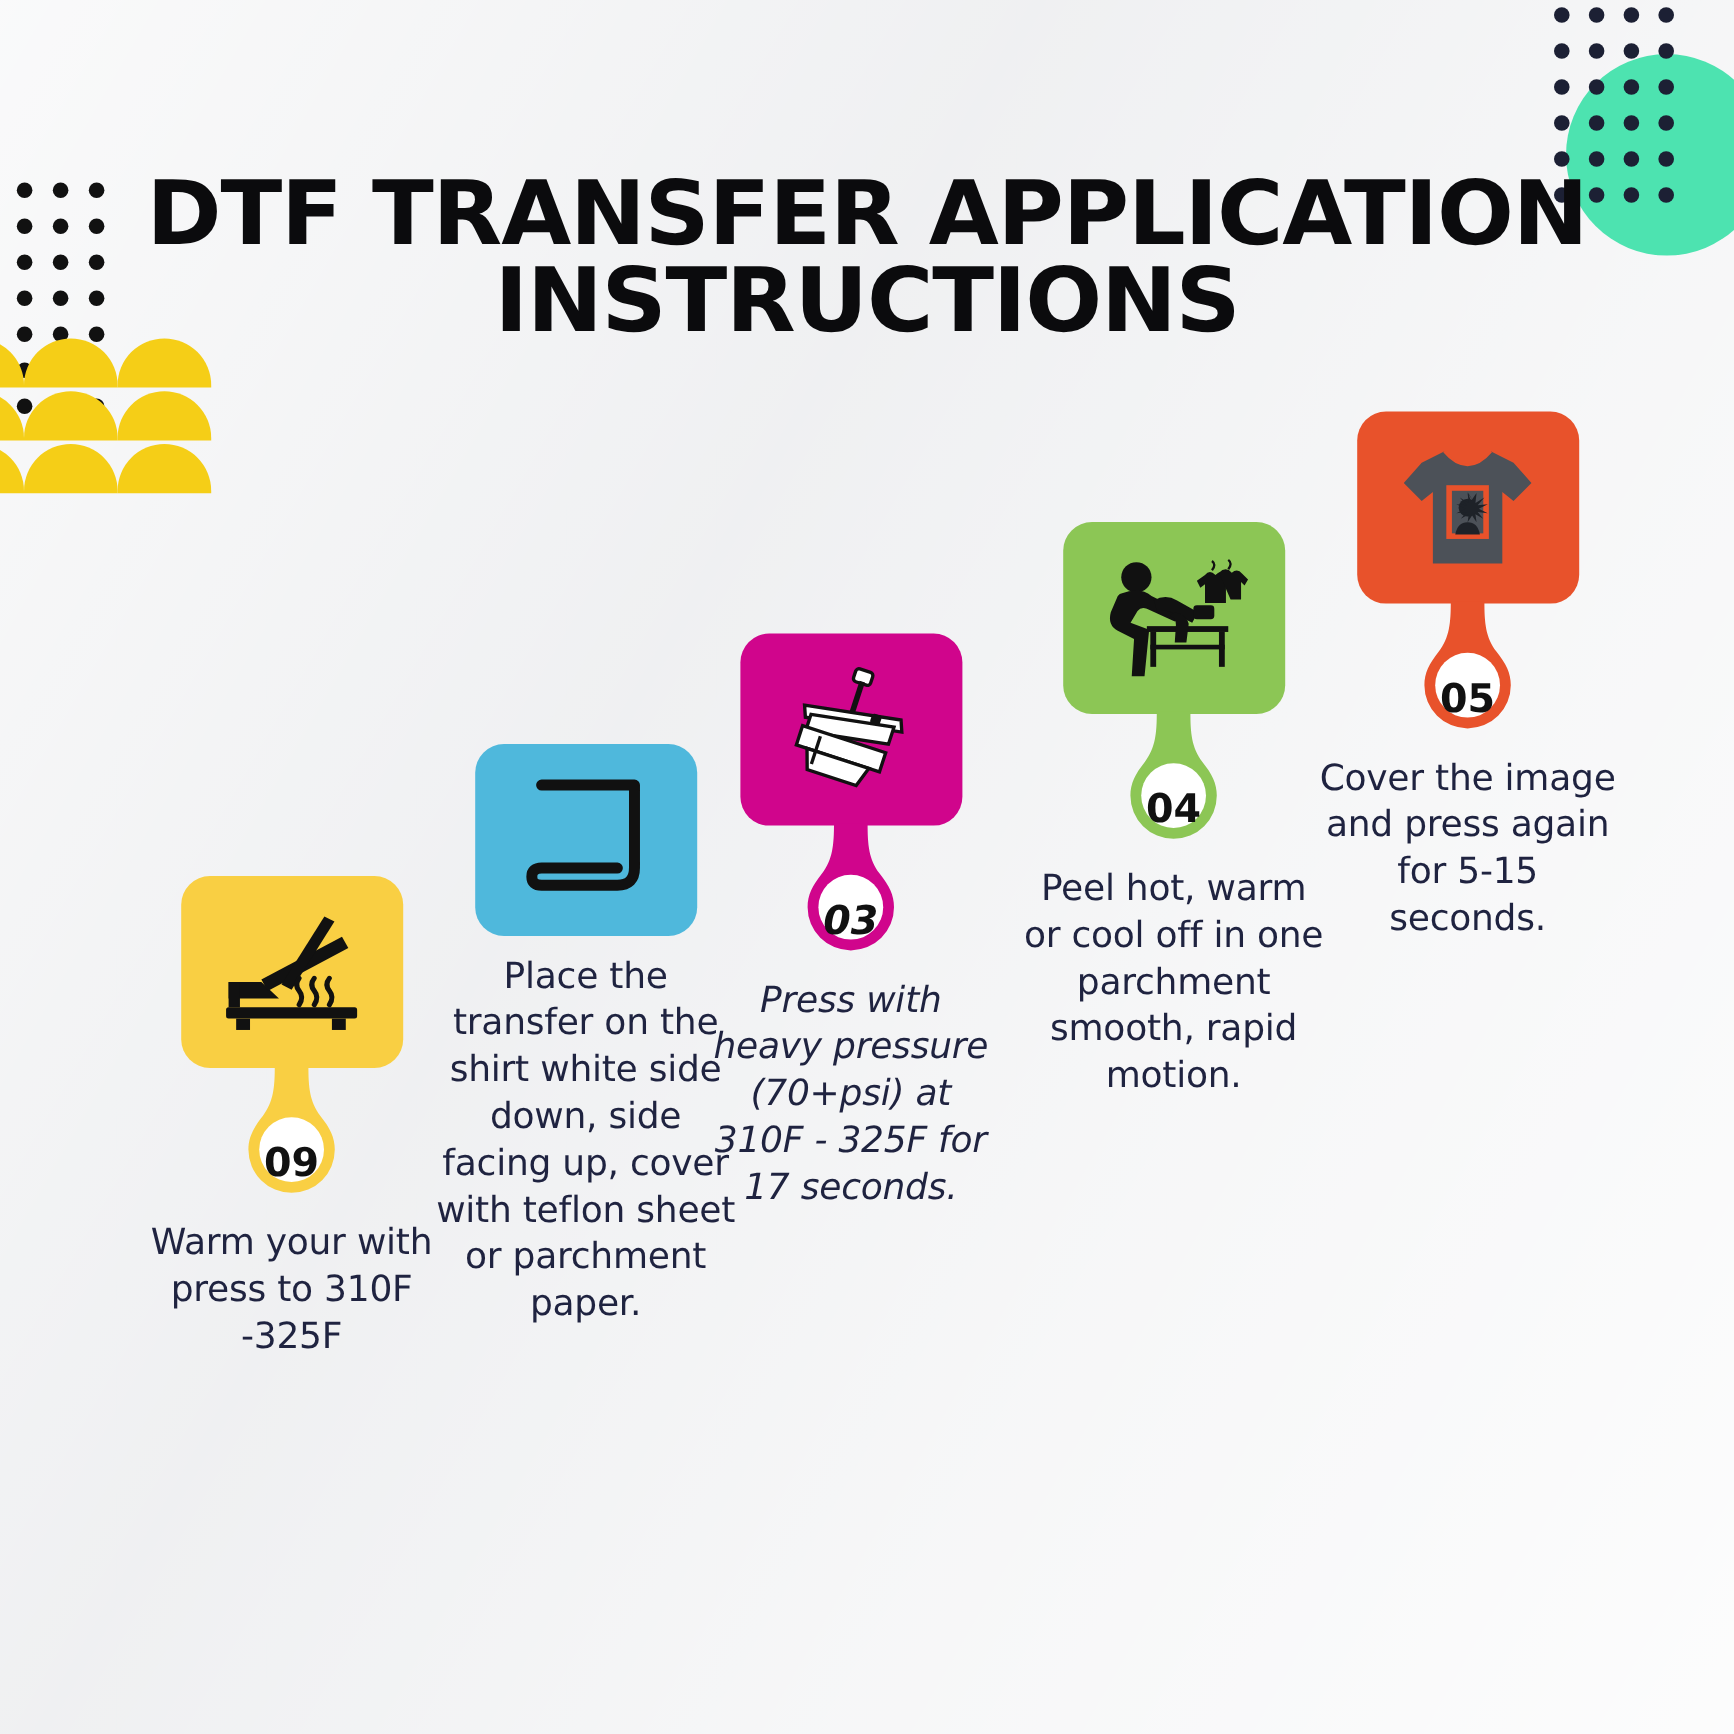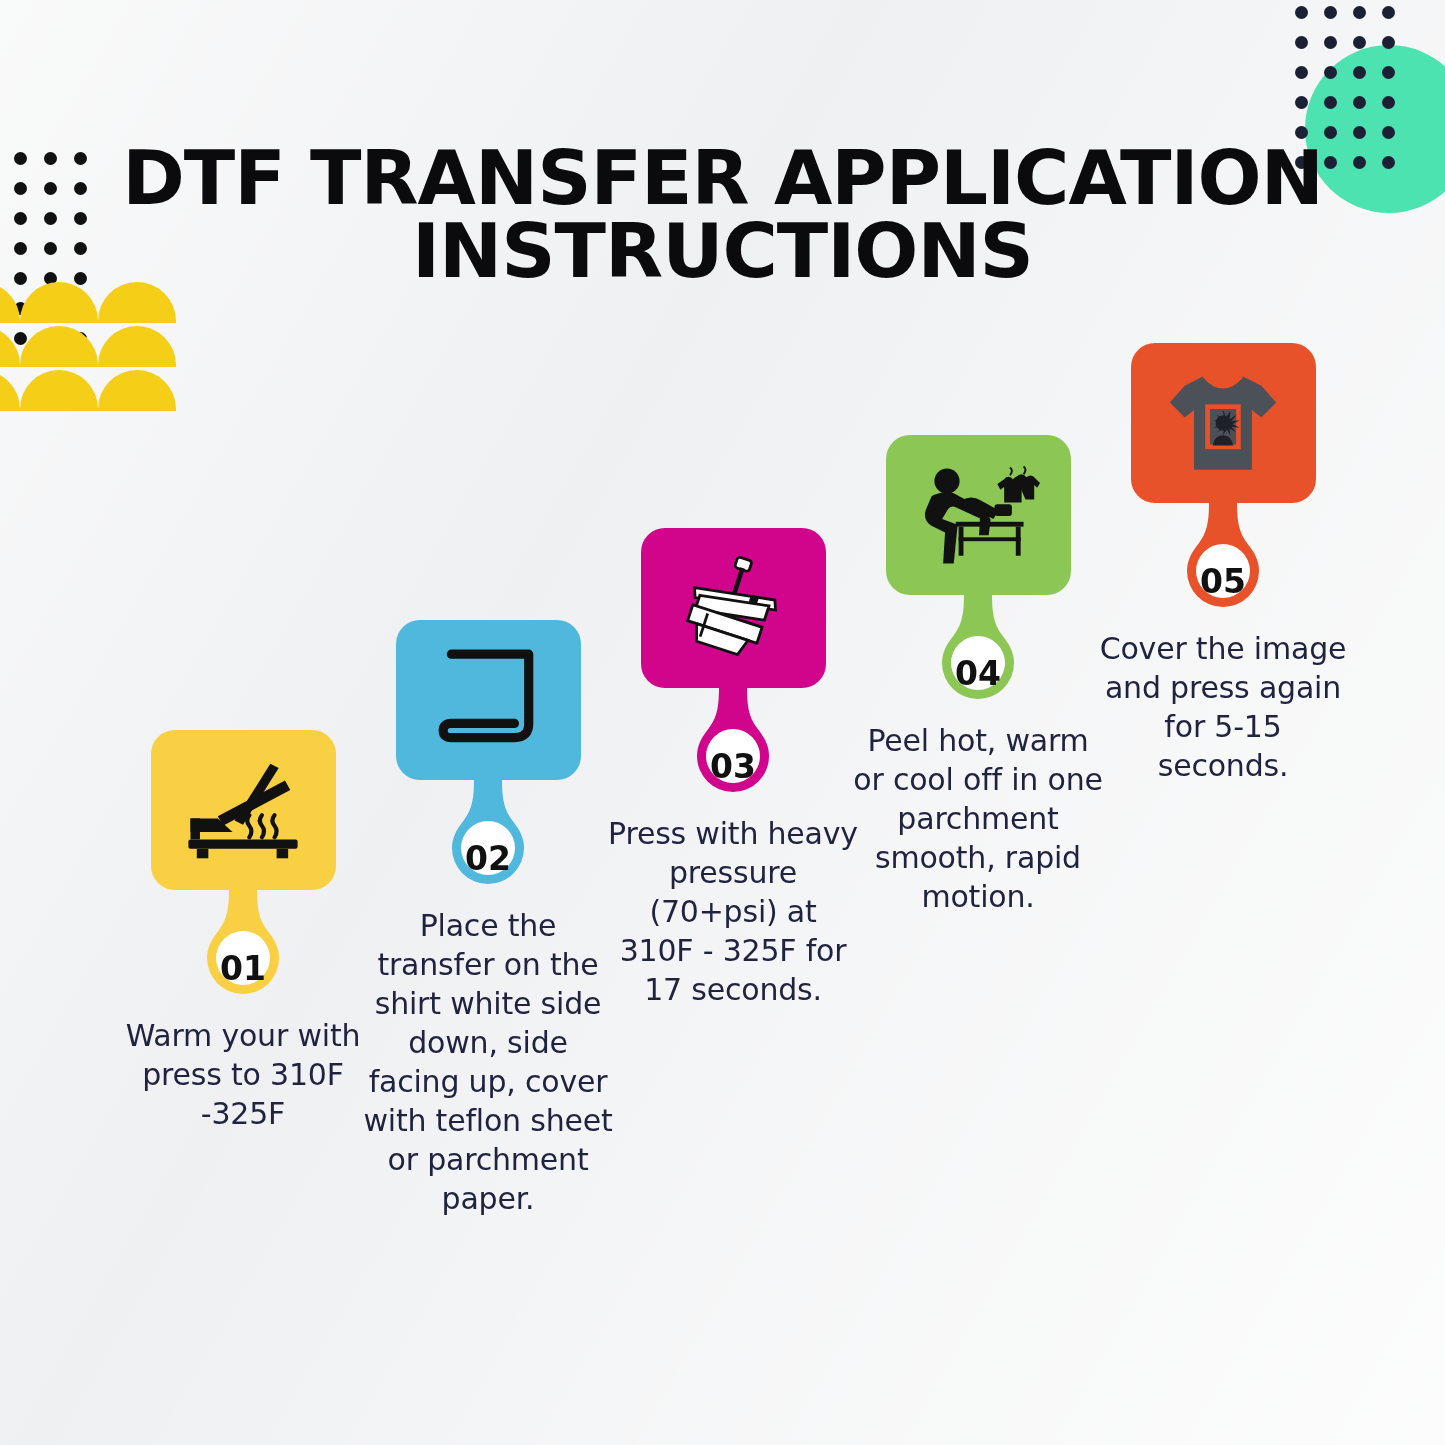--- a/index.html
+++ b/index.html
@@ -333,49 +333,33 @@
              C157 52 161 60 161 70
              a36 36 0 1 1 -72 0
              c0 -10 4 -18 12 -28
              C110 30 111 18 111 0 Z" fill="#F9CF43"></path>
     <circle cx="125" cy="70" r="27" fill="#FFFFFF"></circle>
   </svg>
          <div class="ring-num" style="position:absolute;left:0;top:0;width:250px;height:118px;
                      display:flex;align-items:center;justify-content:center;
                      padding-top:38px;box-sizing:border-box;
                      font-family:'DejaVu Sans',sans-serif;font-weight:bold;
-                     font-size:33px;color:#111;">01</div>
+                     font-size:33px;color:#111;">09</div>
        </div>
        <div class="desc">Warm your with press to 310F -325F</div>
     </div>
     <div class="step" style="left: 363px; top: 620px;">
       <div class="card" style="background:#4FB8DC">
          <svg class="icon-wrap" viewBox="0 0 120 110">
         <path d="M24 10 H100 V78 q0 14 -14 14 H24 q-8 0 -8 -7 q0 -7 8 -7 H86" fill="none" stroke="#111" stroke-width="9" stroke-linejoin="round" stroke-linecap="round"></path>
       </svg>
        </div>
-       <div class="connector">
-         <svg width="250" height="118" viewBox="0 0 250 118">
-    <path d="M111 0 H139
-             C139 18 140 30 149 42
-             C157 52 161 60 161 70
-             a36 36 0 1 1 -72 0
-             c0 -10 4 -18 12 -28
-             C110 30 111 18 111 0 Z" fill="#4FB8DC"></path>
-    <circle cx="125" cy="70" r="27" fill="#FFFFFF"></circle>
-  </svg>
-         <div class="ring-num" style="position:absolute;left:0;top:0;width:250px;height:118px;
-                     display:flex;align-items:center;justify-content:center;
-                     padding-top:38px;box-sizing:border-box;
-                     font-family:'DejaVu Sans',sans-serif;font-weight:bold;
-                     font-size:33px;color:#111;">02</div>
-       </div>
        <div class="desc">Place the transfer on the shirt white side down, side facing up, cover with teflon sheet or parchment paper.</div>
     </div>
-    <div class="step" style="left: 608px; top: 528px;">
+    <div class="step" style="left: 584px; top: 528px; font-style: italic;">
       <div class="card" style="background:#D0058C">
          <svg class="icon-wrap" viewBox="0 0 120 120">
         <g transform="rotate(18 60 60)">
           <rect x="48" y="6" width="16" height="12" rx="3" fill="#fff" stroke="#111" stroke-width="3"></rect>
           <rect x="54" y="16" width="5" height="30" fill="#111"></rect>
           <path d="M14 52 L100 38 L104 48 L18 62 Z" fill="#fff" stroke="#111" stroke-width="3"></path>
           <path d="M22 58 L96 46 L96 62 L22 74 Z" fill="#fff" stroke="#111" stroke-width="3"></path>
           <rect x="74" y="40" width="9" height="9" rx="2" fill="#111"></rect>
           <path d="M18 70 H96 V88 H18 Z" fill="#fff" stroke="#111" stroke-width="3"></path>
           <path d="M28 88 H86 L80 106 H34 Z" fill="#fff" stroke="#111" stroke-width="3"></path>

